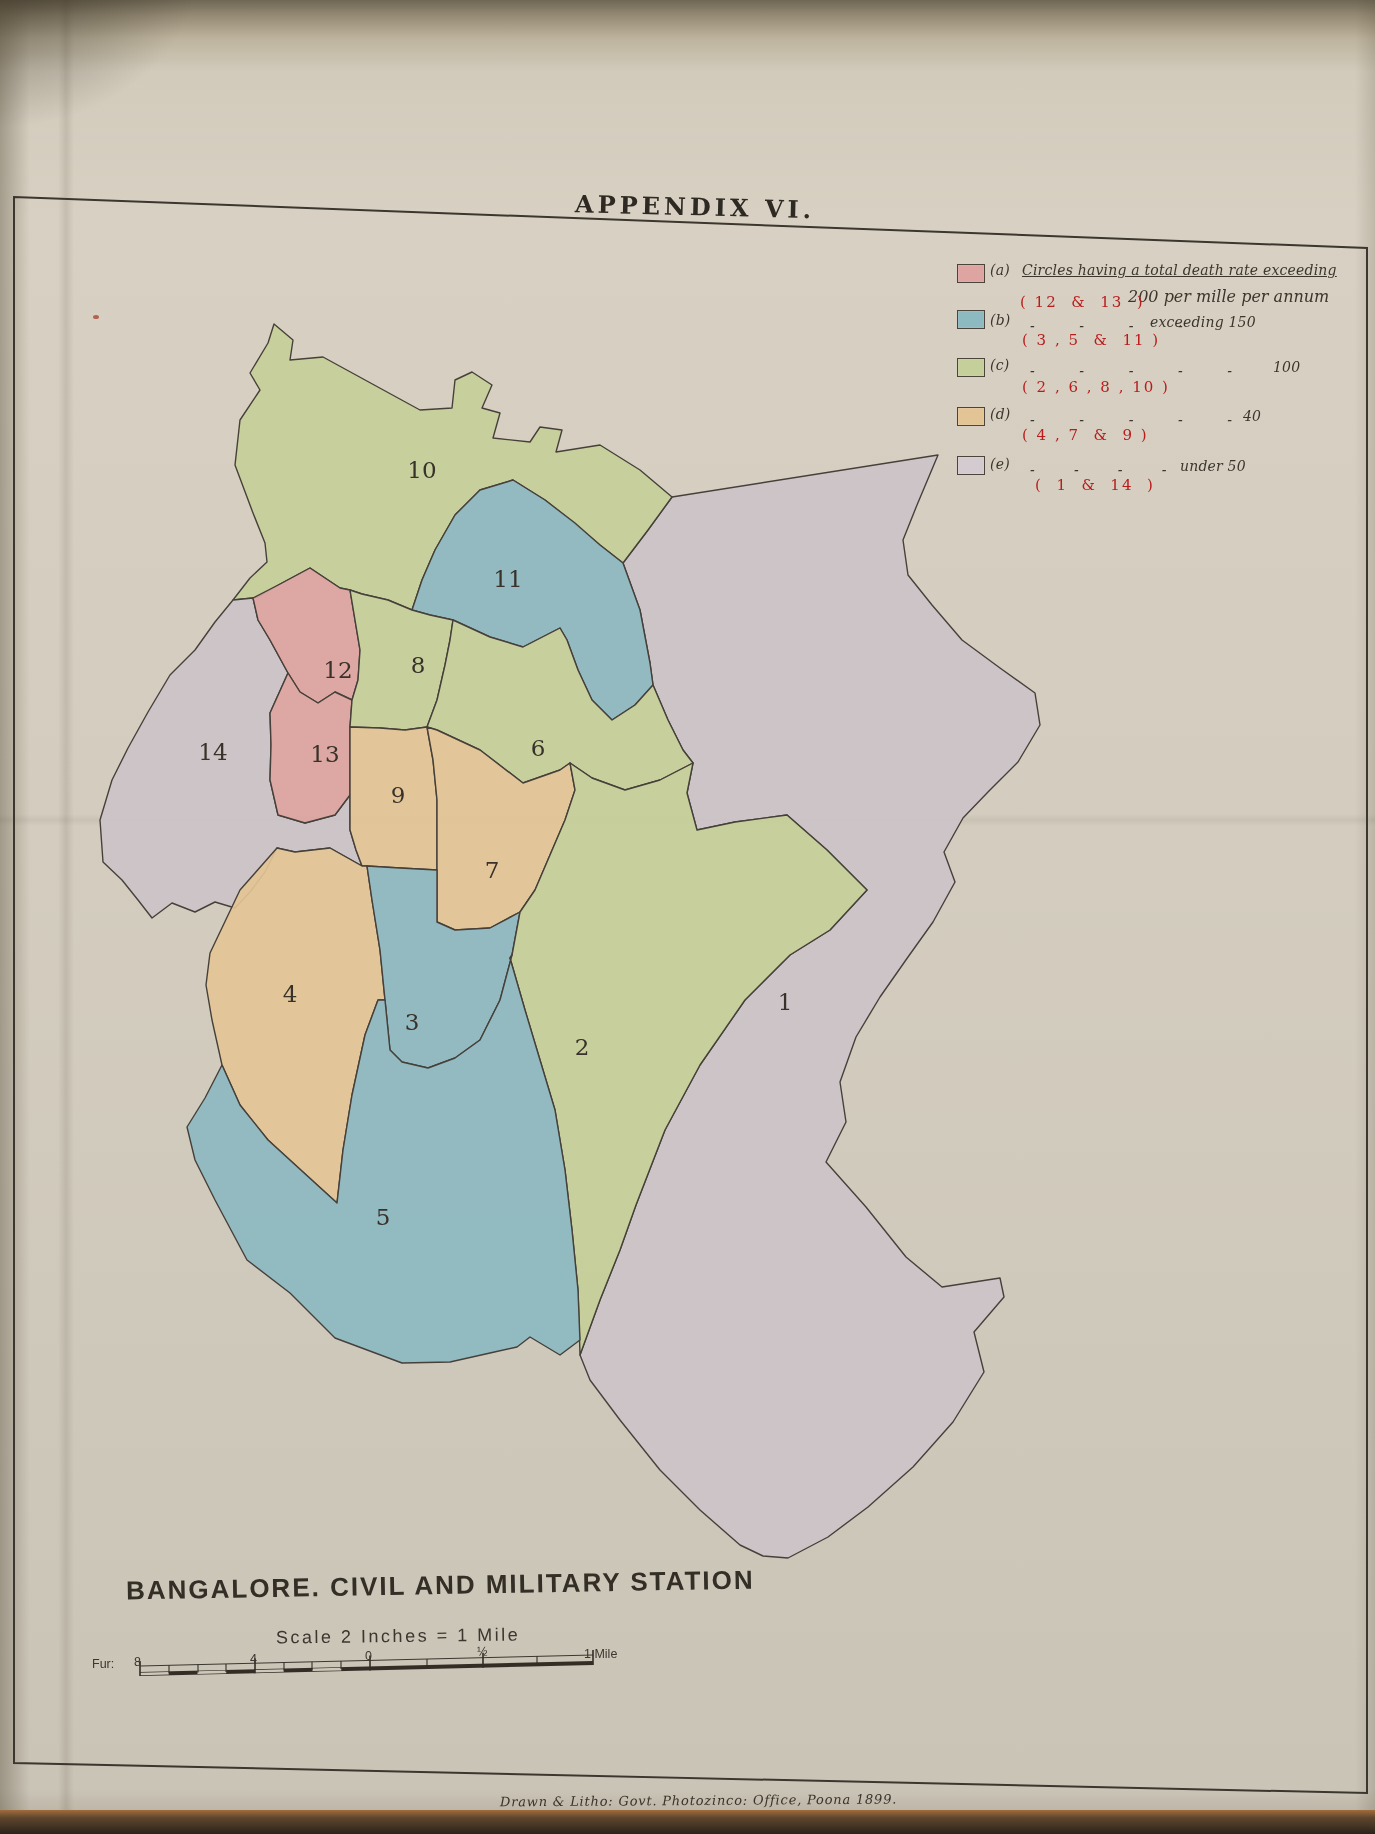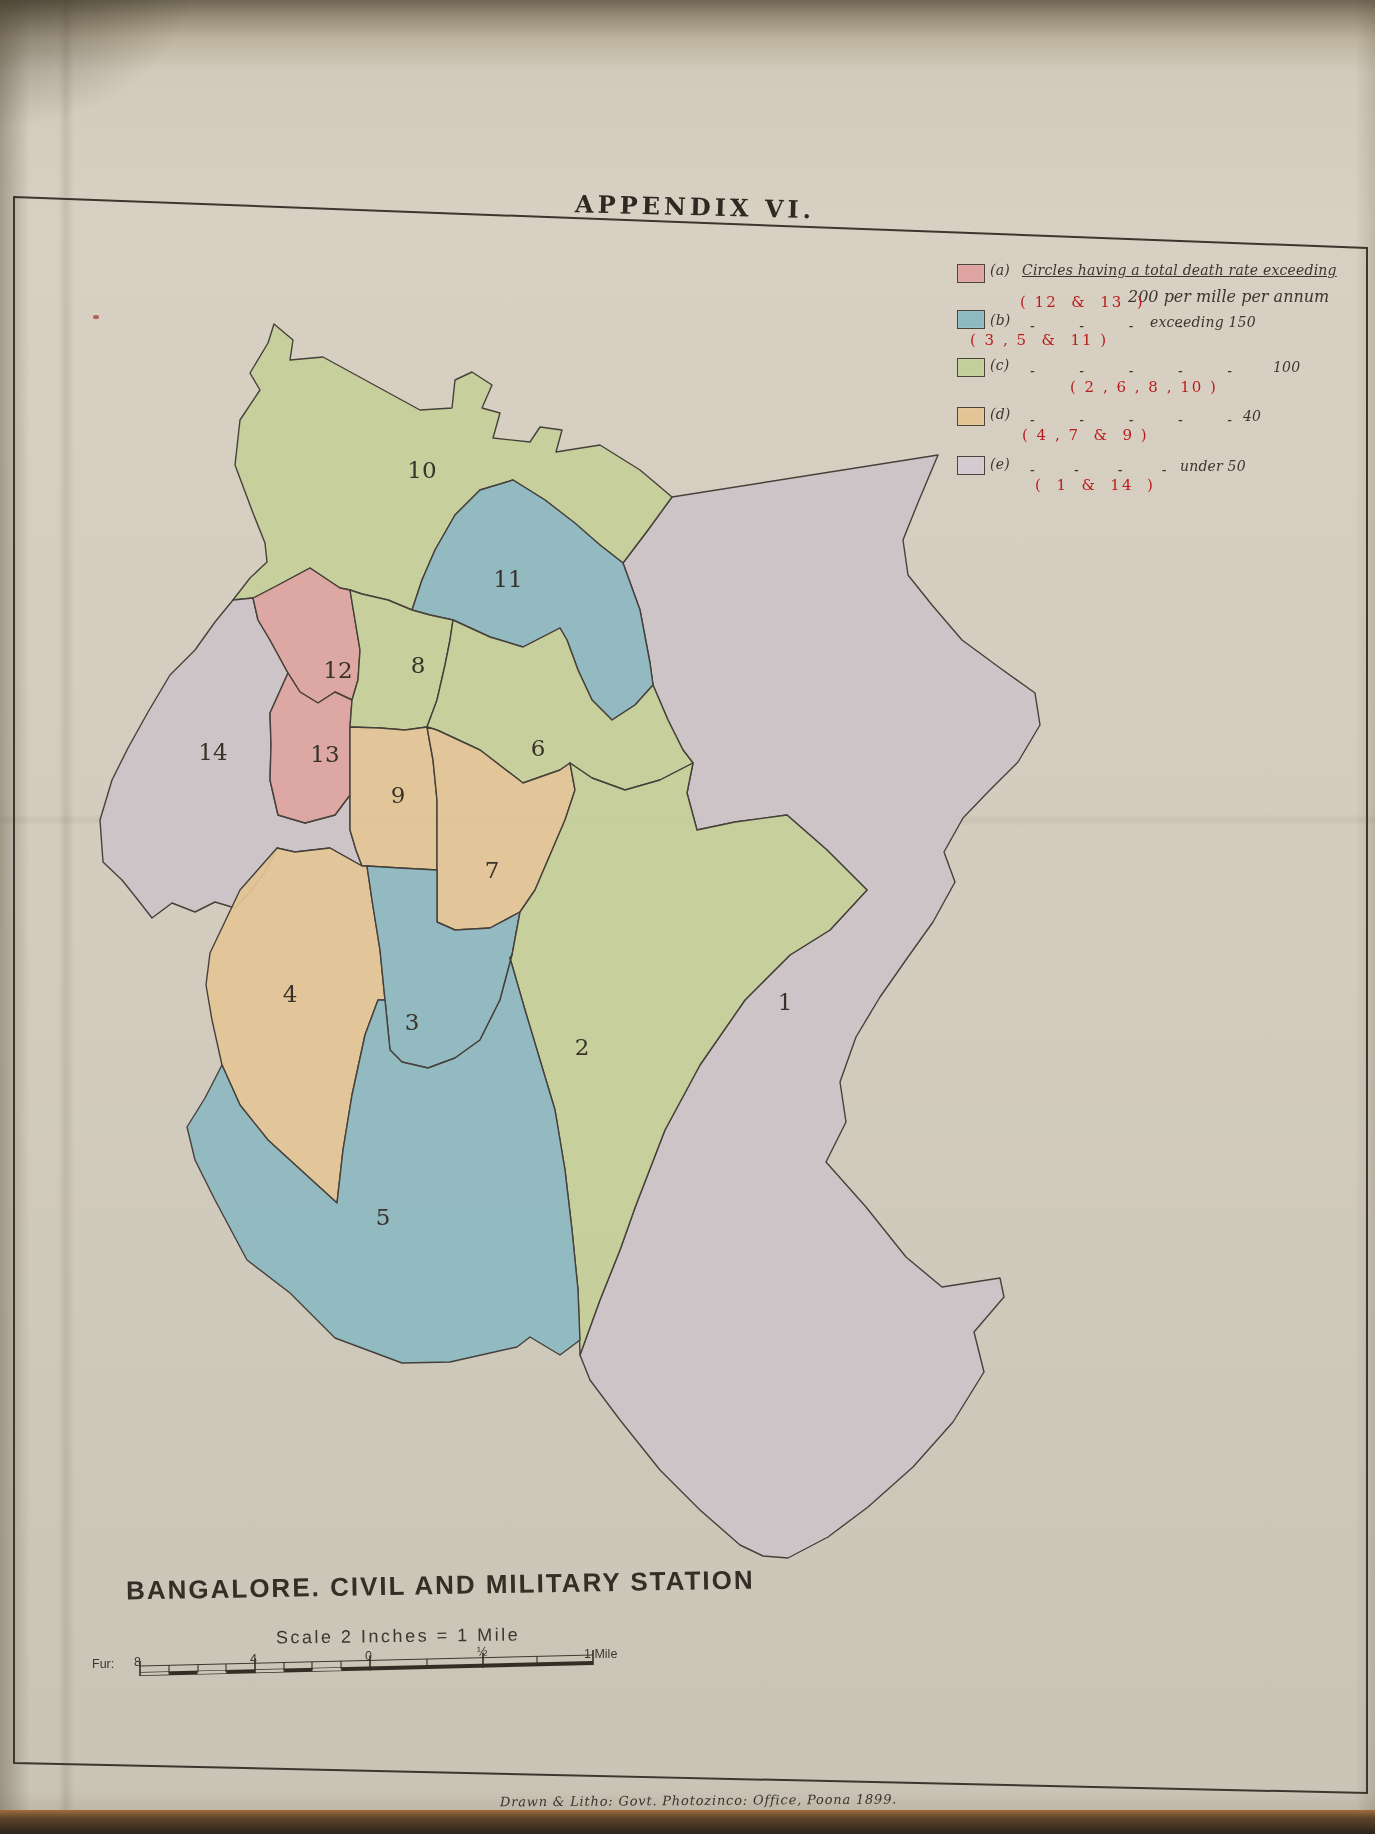--- a/index.html
+++ b/index.html
@@ -122,26 +122,26 @@
 <div id="legend">
     <div class="lg-swatch" style="left: 957px; top: 264px; background: rgb(221, 164, 161);"></div>
     <span class="lg-script" style="left: 990px; top: 262px;">(a)</span>
     <span class="lg-script" style="left: 1022px; top: 262px; text-decoration: underline;">Circles having a total death rate exceeding</span>
     <span class="lg-script-sm" style="left: 1128px; top: 287px;">200 per mille per annum</span>
     <span class="lg-circles" style="left: 1020px; top: 293px;">( 12  &amp;  13  )</span>
     <div class="lg-swatch" style="left: 957px; top: 310px; background: rgb(141, 185, 193);"></div>
     <span class="lg-script" style="left: 990px; top: 312px;">(b)</span>
     <span class="lg-script" style="left: 1030px; top: 318px; letter-spacing: 1px;">-        -        -        -</span>
     <span class="lg-script" style="left: 1150px; top: 314px;">exceeding 150</span>
-    <span class="lg-circles" style="left: 970px; top: 331px;">( 3 , 5  &amp;  11 )</span>
+    <span class="lg-circles" style="left: 1022px; top: 331px;">( 3 , 5  &amp;  11 )</span>
     <div class="lg-swatch" style="left: 957px; top: 358px; background: rgb(197, 207, 153);"></div>
     <span class="lg-script" style="left: 990px; top: 357px;">(c)</span>
     <span class="lg-script" style="left: 1030px; top: 363px; letter-spacing: 1px;">-        -        -        -        -</span>
     <span class="lg-script" style="left: 1233px; top: 359px; margin-left: 40px;">100</span>
-    <span class="lg-circles" style="left: 1022px; top: 378px; margin-left: 48px;">( 2 , 6 , 8 , 10 )</span>
+    <span class="lg-circles" style="left: 1022px; top: 378px;">( 2 , 6 , 8 , 10 )</span>
     <div class="lg-swatch" style="left: 957px; top: 407px; background: rgb(227, 196, 149);"></div>
     <span class="lg-script" style="left: 990px; top: 406px;">(d)</span>
     <span class="lg-script" style="left: 1030px; top: 412px; letter-spacing: 1px;">-        -        -        -        -</span>
     <span class="lg-script" style="left: 1243px; top: 408px;">40</span>
     <span class="lg-circles" style="left: 1022px; top: 426px;">( 4 , 7  &amp;  9 )</span>
     <div class="lg-swatch" style="left: 957px; top: 456px; background: rgb(212, 203, 208);"></div>
     <span class="lg-script" style="left: 990px; top: 456px;">(e)</span>
     <span class="lg-script" style="left: 1030px; top: 462px; letter-spacing: 1px;">-       -       -       -</span>
     <span class="lg-script" style="left: 1180px; top: 458px; text-align: center;">under 50</span>
     <span class="lg-circles" style="left: 1035px; top: 476px;">(  1  &amp;  14  )</span>

